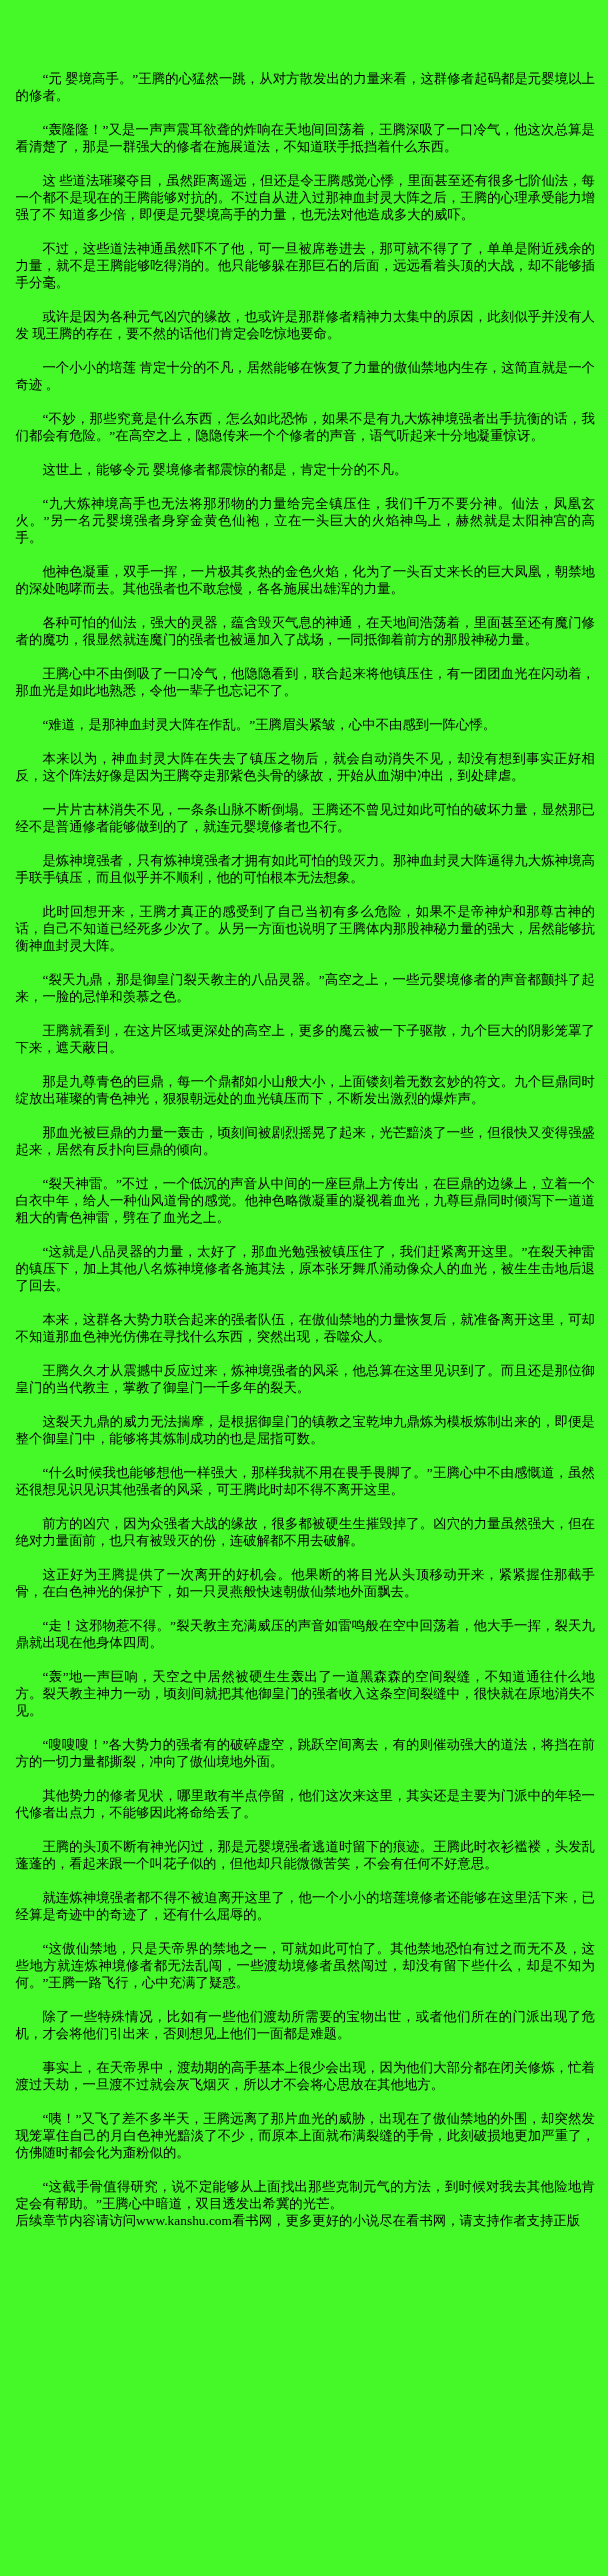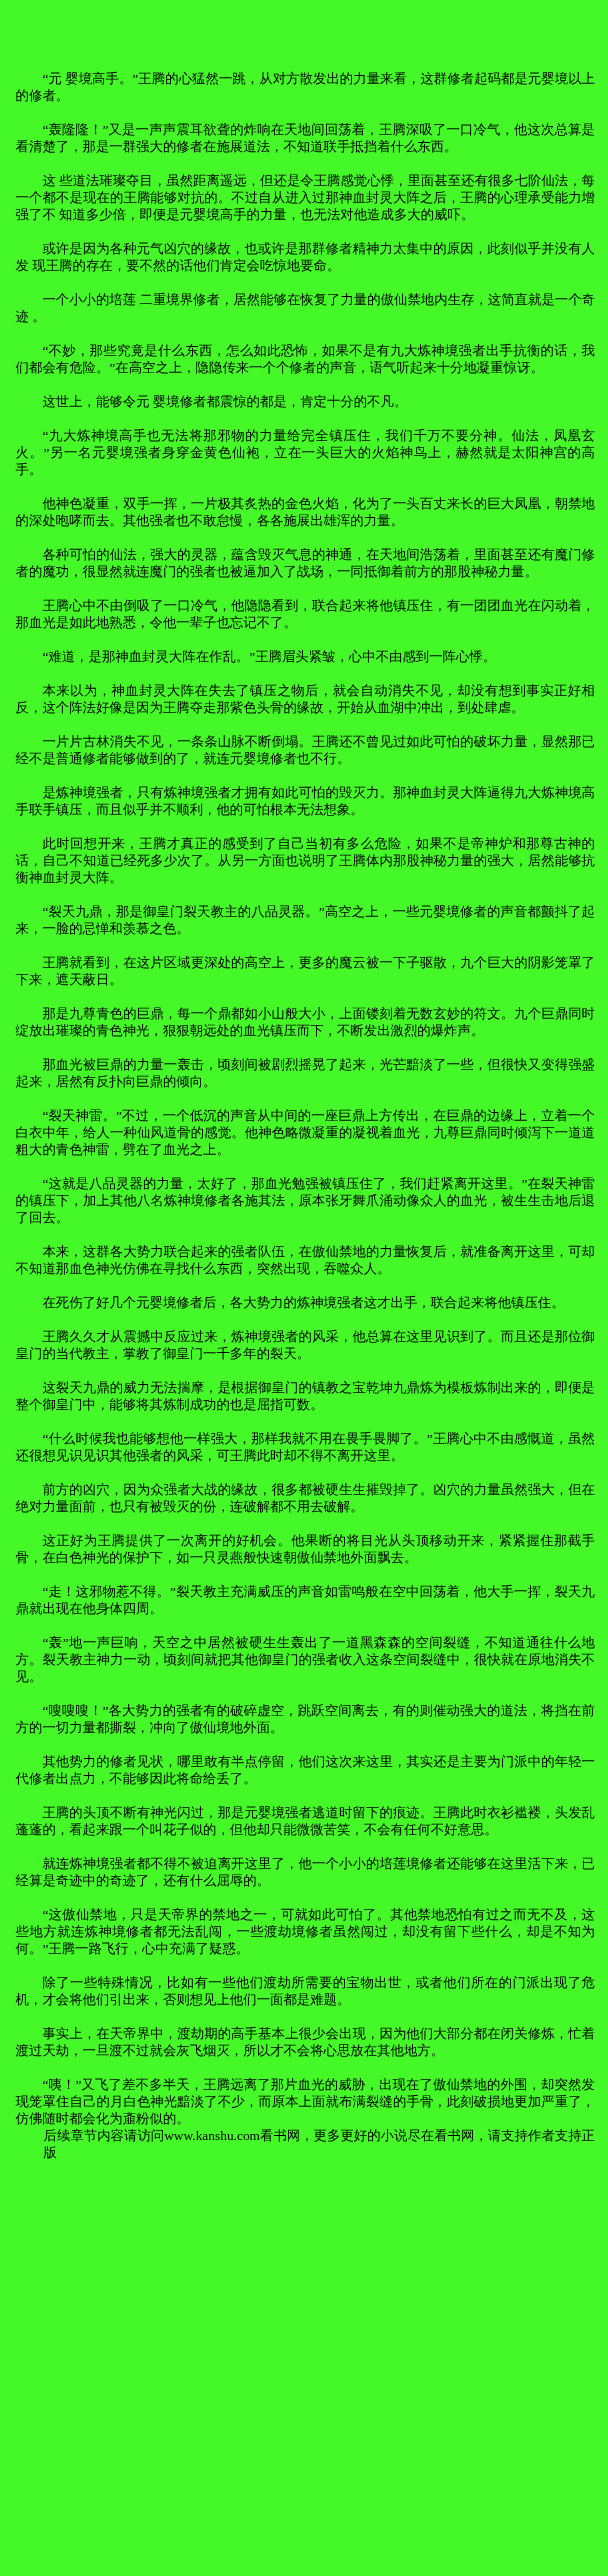--- a/index.html
+++ b/index.html
@@ -21,62 +21,63 @@
     line-height: 17px;
   }
   .chapter-text p {
     margin: 0 0 17px 0;
     padding: 0;
     text-indent: 2em;
     text-align: justify;
     word-break: break-all;
   }
   .chapter-text p.no-indent { text-indent: 0; }
-  .chapter-text p.attached  { margin-top: -17px; margin-left: 28px; }
+  .chapter-text p.attached  { margin-top: -17px; }
 </style>
 </head>
 <body>
 
 <div class="page">
   <div class="chapter-text">
       <p>“元 婴境高手。”王腾的心猛然一跳，从对方散发出的力量来看，这群修者起码都是元婴境以上的修者。</p>
       <p>“轰隆隆！”又是一声声震耳欲聋的炸响在天地间回荡着，王腾深吸了一口冷气，他这次总算是看清楚了，那是一群强大的修者在施展道法，不知道联手抵挡着什么东西。</p>
       <p>这 些道法璀璨夺目，虽然距离遥远，但还是令王腾感觉心悸，里面甚至还有很多七阶仙法，每一个都不是现在的王腾能够对抗的。不过自从进入过那神血封灵大阵之后，王腾的心理承受能力增强了不 知道多少倍，即便是元婴境高手的力量，也无法对他造成多大的威吓。</p>
+      <p>不过，这些道法神通虽然吓不了他，可一旦被席卷进去，那可就不得了了，单单是附近残余的力量，就不是王腾能够吃得消的。他只能够躲在那巨石的后面，远远看着头顶的大战，却不能够插手分毫。</p>
       <p>或许是因为各种元气凶穴的缘故，也或许是那群修者精神力太集中的原因，此刻似乎并没有人发 现王腾的存在，要不然的话他们肯定会吃惊地要命。</p>
-      <p>一个小小的培莲 二重境界修者，居然能够在恢复了力量的傲仙禁地内生存，这简直就是一个奇迹 。</p>
+      <p>一个小小的培莲 肯定十分的不凡，居然能够在恢复了力量的傲仙禁地内生存，这简直就是一个奇迹 。</p>
       <p>“不妙，那些究竟是什么东西，怎么如此恐怖，如果不是有九大炼神境强者出手抗衡的话，我 们都会有危险。”在高空之上，隐隐传来一个个修者的声音，语气听起来十分地凝重惊讶。</p>
       <p>这世上，能够令元 婴境修者都震惊的都是，肯定十分的不凡。</p>
       <p>“九大炼神境高手也无法将那邪物的力量给完全镇压住，我们千万不要分神。仙法，凤凰玄火。”另一名元婴境强者身穿金黄色仙袍，立在一头巨大的火焰神鸟上，赫然就是太阳神宫的高手。</p>
       <p>他神色凝重，双手一挥，一片极其炙热的金色火焰，化为了一头百丈来长的巨大凤凰，朝禁地的深处咆哮而去。其他强者也不敢怠慢，各各施展出雄浑的力量。</p>
       <p>各种可怕的仙法，强大的灵器，蕴含毁灭气息的神通，在天地间浩荡着，里面甚至还有魔门修者的魔功，很显然就连魔门的强者也被逼加入了战场，一同抵御着前方的那股神秘力量。</p>
       <p>王腾心中不由倒吸了一口冷气，他隐隐看到，联合起来将他镇压住，有一团团血光在闪动着，那血光是如此地熟悉，令他一辈子也忘记不了。</p>
       <p>“难道，是那神血封灵大阵在作乱。”王腾眉头紧皱，心中不由感到一阵心悸。</p>
       <p>本来以为，神血封灵大阵在失去了镇压之物后，就会自动消失不见，却没有想到事实正好相反，这个阵法好像是因为王腾夺走那紫色头骨的缘故，开始从血湖中冲出，到处肆虐。</p>
       <p>一片片古林消失不见，一条条山脉不断倒塌。王腾还不曾见过如此可怕的破坏力量，显然那已经不是普通修者能够做到的了，就连元婴境修者也不行。</p>
       <p>是炼神境强者，只有炼神境强者才拥有如此可怕的毁灭力。那神血封灵大阵逼得九大炼神境高手联手镇压，而且似乎并不顺利，他的可怕根本无法想象。</p>
       <p>此时回想开来，王腾才真正的感受到了自己当初有多么危险，如果不是帝神炉和那尊古神的话，自己不知道已经死多少次了。从另一方面也说明了王腾体内那股神秘力量的强大，居然能够抗衡神血封灵大阵。</p>
       <p>“裂天九鼎，那是御皇门裂天教主的八品灵器。”高空之上，一些元婴境修者的声音都颤抖了起来，一脸的忌惮和羡慕之色。</p>
       <p>王腾就看到，在这片区域更深处的高空上，更多的魔云被一下子驱散，九个巨大的阴影笼罩了下来，遮天蔽日。</p>
       <p>那是九尊青色的巨鼎，每一个鼎都如小山般大小，上面镂刻着无数玄妙的符文。九个巨鼎同时绽放出璀璨的青色神光，狠狠朝远处的血光镇压而下，不断发出激烈的爆炸声。</p>
       <p>那血光被巨鼎的力量一轰击，顷刻间被剧烈摇晃了起来，光芒黯淡了一些，但很快又变得强盛起来，居然有反扑向巨鼎的倾向。</p>
       <p>“裂天神雷。”不过，一个低沉的声音从中间的一座巨鼎上方传出，在巨鼎的边缘上，立着一个白衣中年，给人一种仙风道骨的感觉。他神色略微凝重的凝视着血光，九尊巨鼎同时倾泻下一道道粗大的青色神雷，劈在了血光之上。</p>
       <p>“这就是八品灵器的力量，太好了，那血光勉强被镇压住了，我们赶紧离开这里。”在裂天神雷的镇压下，加上其他八名炼神境修者各施其法，原本张牙舞爪涌动像众人的血光，被生生击地后退了回去。</p>
       <p>本来，这群各大势力联合起来的强者队伍，在傲仙禁地的力量恢复后，就准备离开这里，可却不知道那血色神光仿佛在寻找什么东西，突然出现，吞噬众人。</p>
-      <p>在死伤了好几个元婴境修者后，各大势力的炼神境强者这才出手，联合起来将他镇压住。</p>
       <p>王腾久久才从震撼中反应过来，炼神境强者的风采，他总算在这里见识到了。而且还是那位御皇门的当代教主，掌教了御皇门一千多年的裂天。</p>
       <p>这裂天九鼎的威力无法揣摩，是根据御皇门的镇教之宝乾坤九鼎炼为模板炼制出来的，即便是整个御皇门中，能够将其炼制成功的也是屈指可数。</p>
       <p>“什么时候我也能够想他一样强大，那样我就不用在畏手畏脚了。”王腾心中不由感慨道，虽然还很想见识见识其他强者的风采，可王腾此时却不得不离开这里。</p>
       <p>前方的凶穴，因为众强者大战的缘故，很多都被硬生生摧毁掉了。凶穴的力量虽然强大，但在绝对力量面前，也只有被毁灭的份，连破解都不用去破解。</p>
       <p>这正好为王腾提供了一次离开的好机会。他果断的将目光从头顶移动开来，紧紧握住那截手骨，在白色神光的保护下，如一只灵燕般快速朝傲仙禁地外面飘去。</p>
       <p>“走！这邪物惹不得。”裂天教主充满威压的声音如雷鸣般在空中回荡着，他大手一挥，裂天九鼎就出现在他身体四周。</p>
       <p>“轰”地一声巨响，天空之中居然被硬生生轰出了一道黑森森的空间裂缝，不知道通往什么地方。裂天教主神力一动，顷刻间就把其他御皇门的强者收入这条空间裂缝中，很快就在原地消失不见。</p>
       <p>“嗖嗖嗖！”各大势力的强者有的破碎虚空，跳跃空间离去，有的则催动强大的道法，将挡在前方的一切力量都撕裂，冲向了傲仙境地外面。</p>
       <p>其他势力的修者见状，哪里敢有半点停留，他们这次来这里，其实还是主要为门派中的年轻一代修者出点力，不能够因此将命给丢了。</p>
       <p>王腾的头顶不断有神光闪过，那是元婴境强者逃道时留下的痕迹。王腾此时衣衫褴褛，头发乱蓬蓬的，看起来跟一个叫花子似的，但他却只能微微苦笑，不会有任何不好意思。</p>
       <p>就连炼神境强者都不得不被迫离开这里了，他一个小小的培莲境修者还能够在这里活下来，已经算是奇迹中的奇迹了，还有什么屈辱的。</p>
       <p>“这傲仙禁地，只是天帝界的禁地之一，可就如此可怕了。其他禁地恐怕有过之而无不及，这些地方就连炼神境修者都无法乱闯，一些渡劫境修者虽然闯过，却没有留下些什么，却是不知为何。”王腾一路飞行，心中充满了疑惑。</p>
       <p>除了一些特殊情况，比如有一些他们渡劫所需要的宝物出世，或者他们所在的门派出现了危机，才会将他们引出来，否则想见上他们一面都是难题。</p>
       <p>事实上，在天帝界中，渡劫期的高手基本上很少会出现，因为他们大部分都在闭关修炼，忙着渡过天劫，一旦渡不过就会灰飞烟灭，所以才不会将心思放在其他地方。</p>
       <p>“咦！”又飞了差不多半天，王腾远离了那片血光的威胁，出现在了傲仙禁地的外围，却突然发现笼罩住自己的月白色神光黯淡了不少，而原本上面就布满裂缝的手骨，此刻破损地更加严重了，仿佛随时都会化为齑粉似的。</p>
+      <p>“这截手骨值得研究，说不定能够从上面找出那些克制元气的方法，到时候对我去其他险地肯定会有帮助。”王腾心中暗道，双目透发出希冀的光芒。</p>
       <p class="no-indent attached">后续章节内容请访问www.kanshu.com看书网，更多更好的小说尽在看书网，请支持作者支持正版</p>
     </div>
 </div>
 
 
 </body></html>

